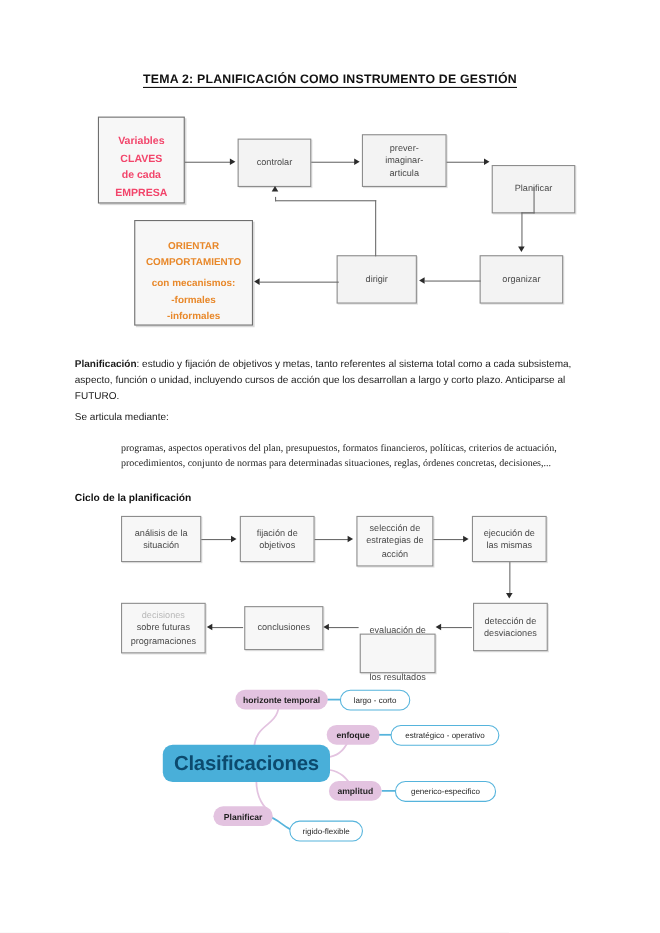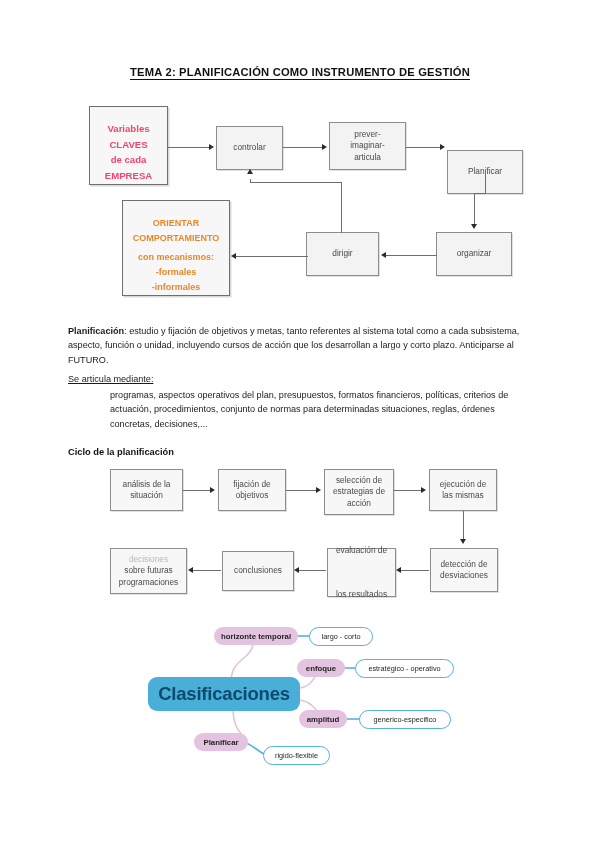--- a/index.html
+++ b/index.html
@@ -147,23 +147,23 @@
     <div class="arw u" style="left:247px;top:169px;"></div>
 
     <div class="ln lnh" style="left:236px;top:256px;width:72px;"></div>
     <div class="arw l" style="left:231px;top:253px;"></div>
   </div>
 
   <div class="para" style="left:68px;top:324px;width:466px;">
     <b>Planificación</b><span>: estudio y fijación de objetivos y metas, tanto referentes al sistema total como a cada subsistema, aspecto, función o unidad, incluyendo cursos de acción que los desarrollan a largo y corto plazo. Anticiparse al FUTURO.</span>
   </div>
 
-  <div class="para" style="left:68px;top:372px;width:466px;text-decoration:underline;">Se articula mediante:</div>
-
-  <div class="para" style="left:110px;top:388px;width:424px;">programas, aspectos operativos del plan, presupuestos, formatos financieros, políticas, criterios de actuación, procedimientos, conjunto de normas para determinadas situaciones, reglas, órdenes concretas, decisiones,...</div>
+  <div class="para" style="left:68px;top:372px;width:466px;">Se articula mediante:</div>
+
+  <div class="para" style="left:110px;top:400px;width:424px;font-family:Liberation Serif, serif;">programas, aspectos operativos del plan, presupuestos, formatos financieros, políticas, criterios de actuación, procedimientos, conjunto de normas para determinadas situaciones, reglas, órdenes concretas, decisiones,...</div>
 
   <div class="sub-head" style="left:68px;top:447px;">Ciclo de la planificación</div>
 
   <div>
 
     <div class="pbox white" style="left:110px;top:469px;width:73px;height:42px;flex-direction:column;">
       <div>análisis de la</div>
       <div>situación</div>
     </div>
 
@@ -186,21 +186,21 @@
     <div class="pbox white" style="left:110px;top:548px;width:77px;height:46px;flex-direction:column;">
       <div style="color:#b9b9b9">decisiones</div>
       <div>sobre futuras</div>
       <div>programaciones</div>
     </div>
 
     <div class="pbox white" style="left:222px;top:551px;width:72px;height:40px;">
       <div class="t">conclusiones</div>
     </div>
 
-    <div class="pbox white" style="left:327px;top:548px;width:69px;height:49px;flex-direction:column;gap:32px;">
+    <div class="pbox white" style="left:327px;top:576px;width:69px;height:36px;flex-direction:column;gap:32px;">
       <div>evaluación de</div>
       <div>los resultados</div>
     </div>
 
     <div class="pbox white" style="left:430px;top:548px;width:68px;height:44px;flex-direction:column;">
       <div>detección de</div>
       <div>desviaciones</div>
     </div>
 
     <div class="ln lnh" style="left:183px;top:490px;width:28px;"></div>

